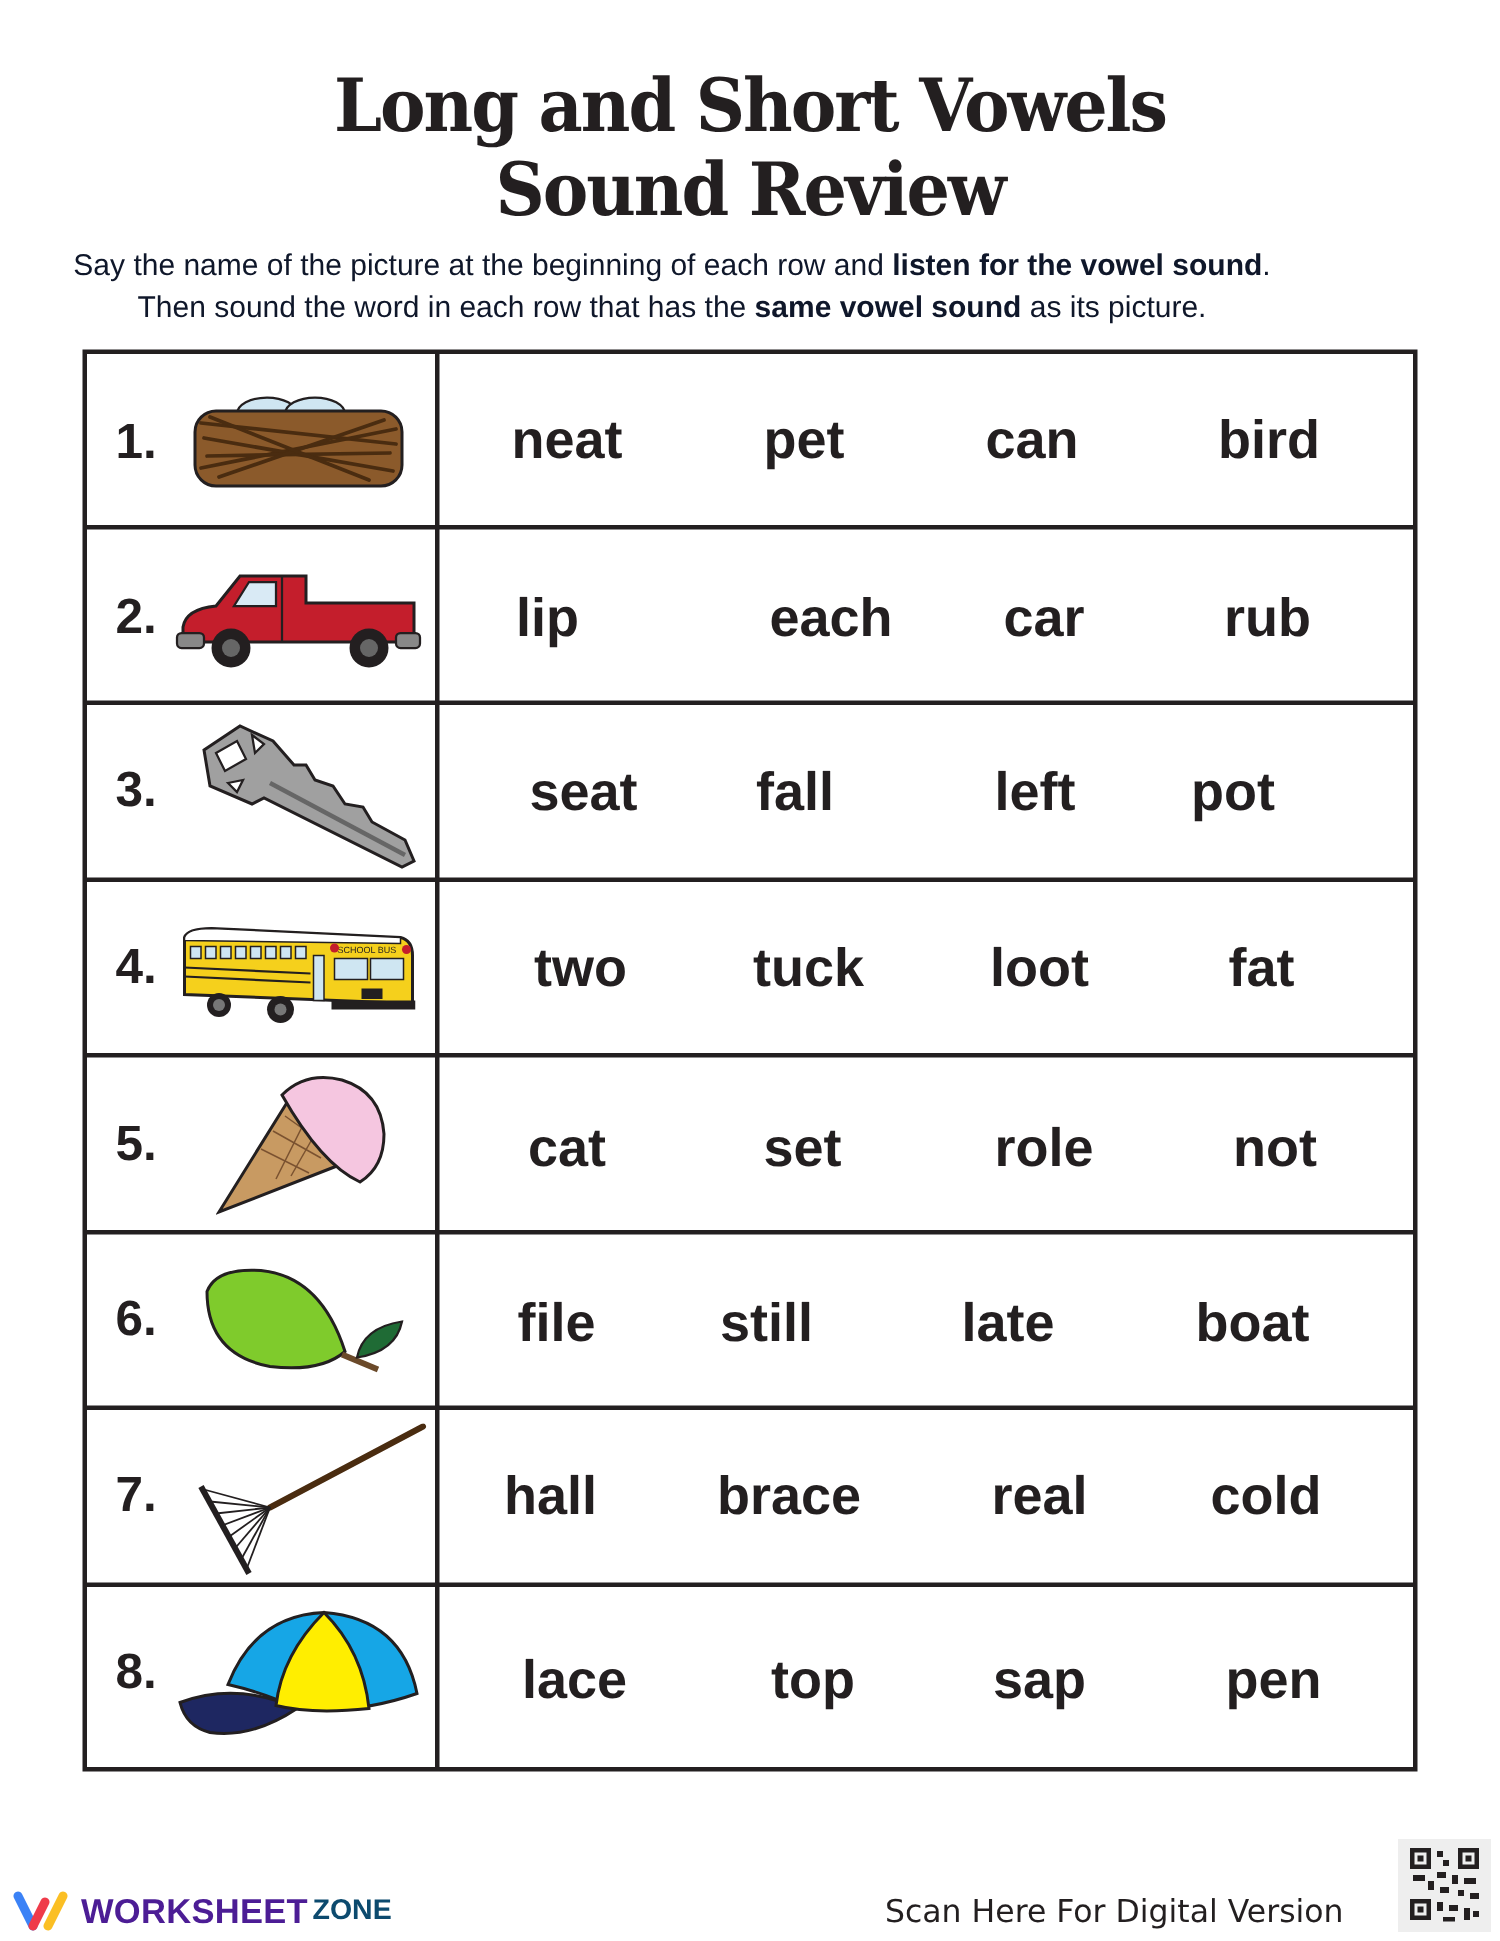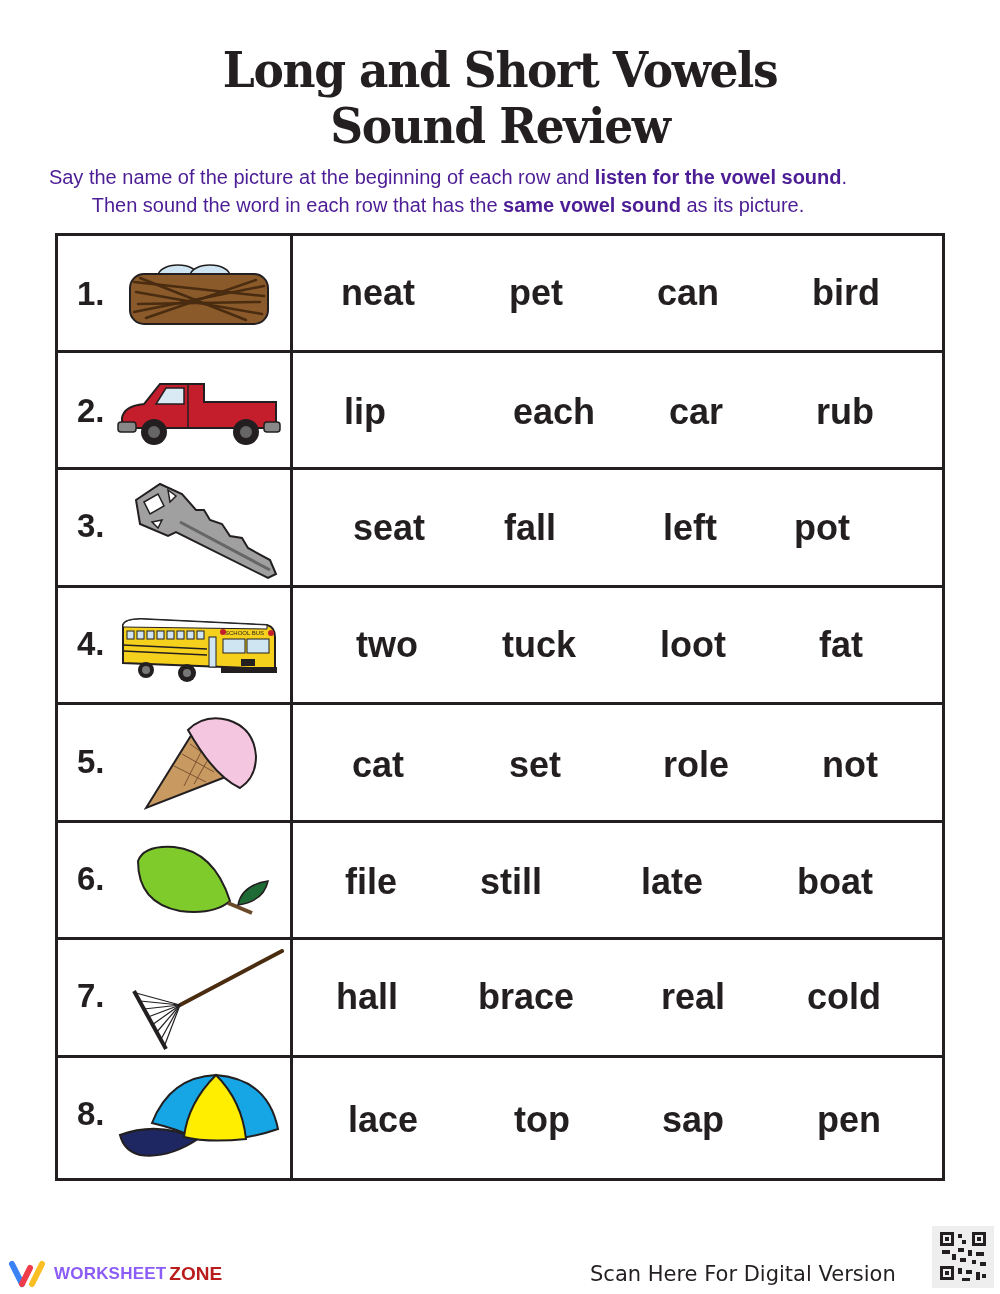--- a/index.html
+++ b/index.html
@@ -1,32 +1,32 @@
 <!DOCTYPE html>
 <html><head>
 <meta charset="utf-8">
 <style>
   html, body { margin:0; padding:0; background:#ffffff; }
   body { width:1000px; height:1294px; position:relative; overflow:hidden; font-family:"Liberation Sans", sans-serif; color:#231f20; }
   .title { position:absolute; left:0; width:1000px; text-align:center; font-family:"DejaVu Serif", serif; font-weight:bold; font-size:49px; letter-spacing:-1.5px; line-height:56px; color:#231f20; transform:scaleX(0.93); }
   .title.l1 { top:42px; }
   .title.l2 { top:98px; }
-  .instr { position:absolute; left:0; width:896px; text-align:center; font-size:20px; line-height:28px; color:#4c1d95; }
+  .instr { position:absolute; left:0; width:896px; text-align:center; font-size:20px; line-height:28px; color:#0f172a; }
   .instr b { font-weight:bold; }
   .instr.l1 { top:163px; }
   .instr.l2 { top:191px; }
   .table { position:absolute; left:55px; top:233px; width:884px; height:942px; border:3px solid #231f20; }
   .vdiv { position:absolute; left:232px; top:0; width:3px; height:942px; background:#231f20; }
   .hdiv { position:absolute; left:0; width:884px; height:3px; background:#231f20; }
   .num { position:absolute; left:19px; font-size:33px; font-weight:bold; line-height:36px; }
   .pic { position:absolute; }
   .word { position:absolute; font-size:36px; font-weight:bold; line-height:40px; white-space:nowrap; }
   .footer-logo { position:absolute; left:8px; top:1258px; height:32px; display:flex; align-items:center; }
-  .brand1 { font-size:17px; font-weight:bold; color:#8b5cf6; letter-spacing:0.2px; margin-left:6px; }
-  .brand2 { font-size:19px; font-weight:bold; color:#b91c1c; margin-left:3px; }
+  .brand1 { font-size:23px; font-weight:bold; color:#4c1d95; letter-spacing:0.2px; margin-left:6px; }
+  .brand2 { font-size:19px; font-weight:bold; color:#0c4a6e; margin-left:3px; }
   .scan { position:absolute; left:590px; top:1262px; font-size:21px; color:#231f20; font-family:"DejaVu Sans", sans-serif; }
   .qr { position:absolute; left:932px; top:1226px; width:62px; height:62px; background:#eeeeee; }
 </style>
 </head>
 <body>
 
 <div class="title l1">Long and Short Vowels</div>
 <div class="title l2">Sound Review</div>
 
 <div class="instr l1"><span>Say the name of the picture at the beginning of each row and </span><b>listen for the vowel sound</b><span>.</span></div>

